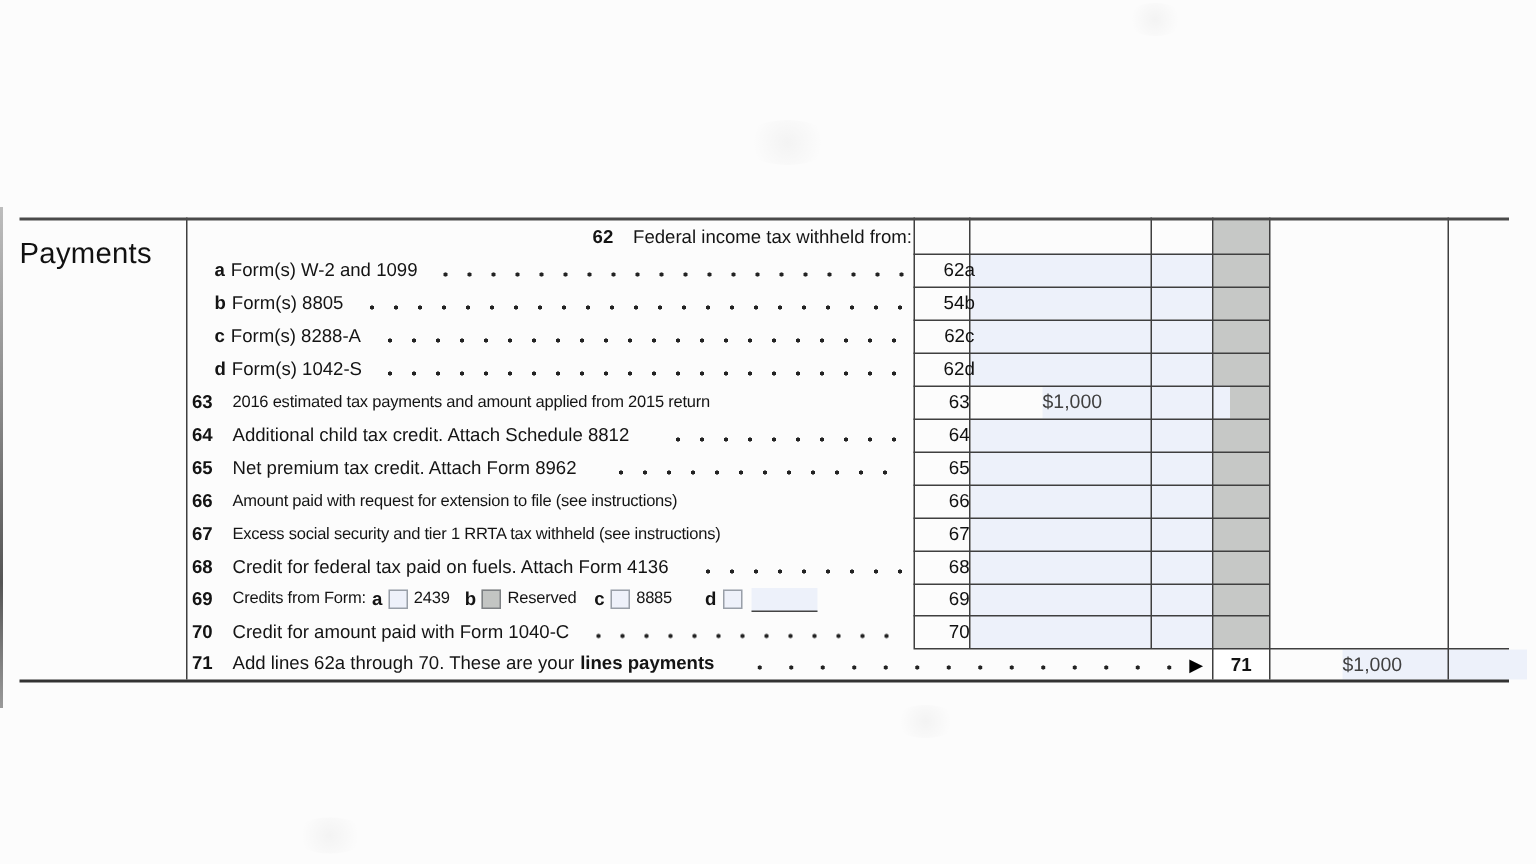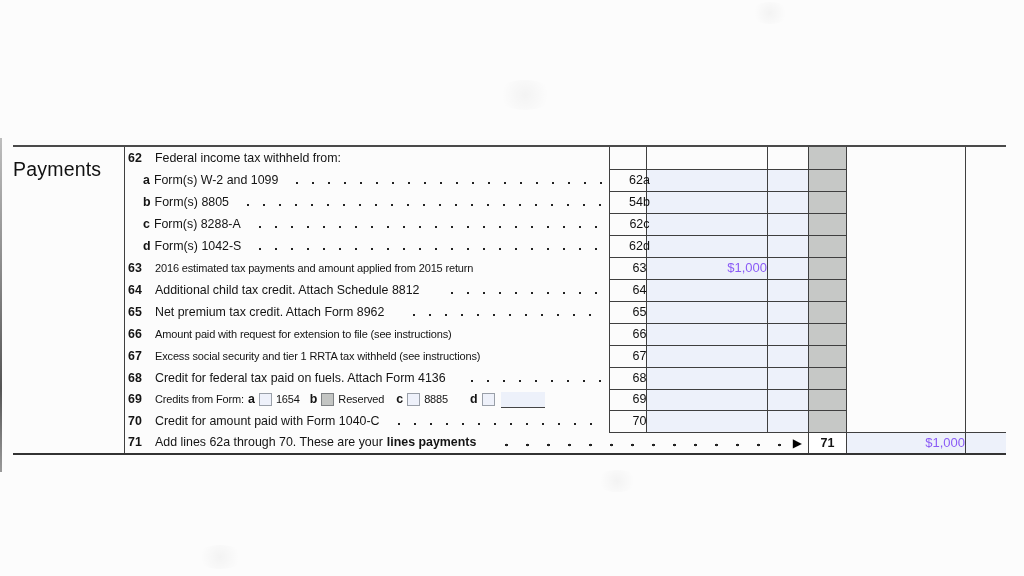--- a/index.html
+++ b/index.html
@@ -32,22 +32,22 @@
     position:absolute;left:622px;width:35px;height:22px;line-height:22px;
     text-align:center;font-weight:normal;font-size:12.5px;color:#111;
   }
   .numcell71{
     position:absolute;left:809px;top:433px;width:37px;height:20px;line-height:20px;
     background:#fff;text-align:center;font-weight:bold;font-size:12.5px;
   }
 
   
   .amt{
-    line-height:21px;text-align:right;padding-right:5px;
-    font-size:13px;color:#8b5cf6;
+    line-height:21px;text-align:left;padding-right:5px;
+    font-size:13px;color:#404040;margin-left:48px;
   }
 
   
   .drow{
     position:absolute;left:128px;width:480px;height:22px;line-height:22px;
     display:flex;align-items:stretch;font-size:12.4px;white-space:nowrap;
   }
   .drow .n{font-weight:bold;flex:0 0 27px;}
   .drow .sp{flex:0 0 15px;}
   .drow .nl{font-weight:bold;margin-right:4px;}
@@ -153,21 +153,21 @@
 <div class="numcell" style="top:235px;">62d</div>
 <div class="numcell" style="top:257px;">63</div>
 <div class="numcell" style="top:279px;">64</div>
 <div class="numcell" style="top:301px;">65</div>
 <div class="numcell" style="top:323px;">66</div>
 <div class="numcell" style="top:345px;">67</div>
 <div class="numcell" style="top:367px;">68</div>
 <div class="numcell" style="top:389px;line-height:21px;">69</div>
 <div class="numcell" style="top:410px;">70</div>
 
-<div class="drow" style="top:147px;">
+<div class="drow" style="top:147px;justify-content:flex-end;">
   <span class="n">62</span>
   <span class="lbl">Federal income tax withheld from:</span>
 </div>
 <div class="drow" style="top:169px;">
   <span class="sp"></span>
     <span class="nl">a</span>
   <span class="lbl">Form(s) W-2 and 1099</span>
   <span class="leader"></span>
 </div>
 <div class="drow" style="top:191px;">
@@ -213,21 +213,21 @@
 <div class="drow" style="top:367px;">
   <span class="n">68</span>
   <span class="lbl">Credit for federal tax paid on fuels. Attach Form 4136</span>
   <span class="leader" style="margin-left:16px;"></span>
 </div>
 <div class="drow" style="top:389px;height:21px;line-height:21px;">
   <span class="n">69</span>
   <span class="lbl cond">Credits from Form:</span>
   <span class="nl m4">a</span>
   <span class="cb"></span>
-  <span class="lbl cond m4">1654</span>
+  <span class="lbl cond m4">2439</span>
   <span class="nl m10">b</span>
   <span class="cb gray"></span>
   <span class="lbl cond m4">Reserved</span>
   <span class="nl m12">c</span>
   <span class="cb"></span>
   <span class="lbl cond m4">8885</span>
   <span class="nl m22">d</span>
   <span class="cb"></span>
   <span class="blankfield"></span>
 </div>

